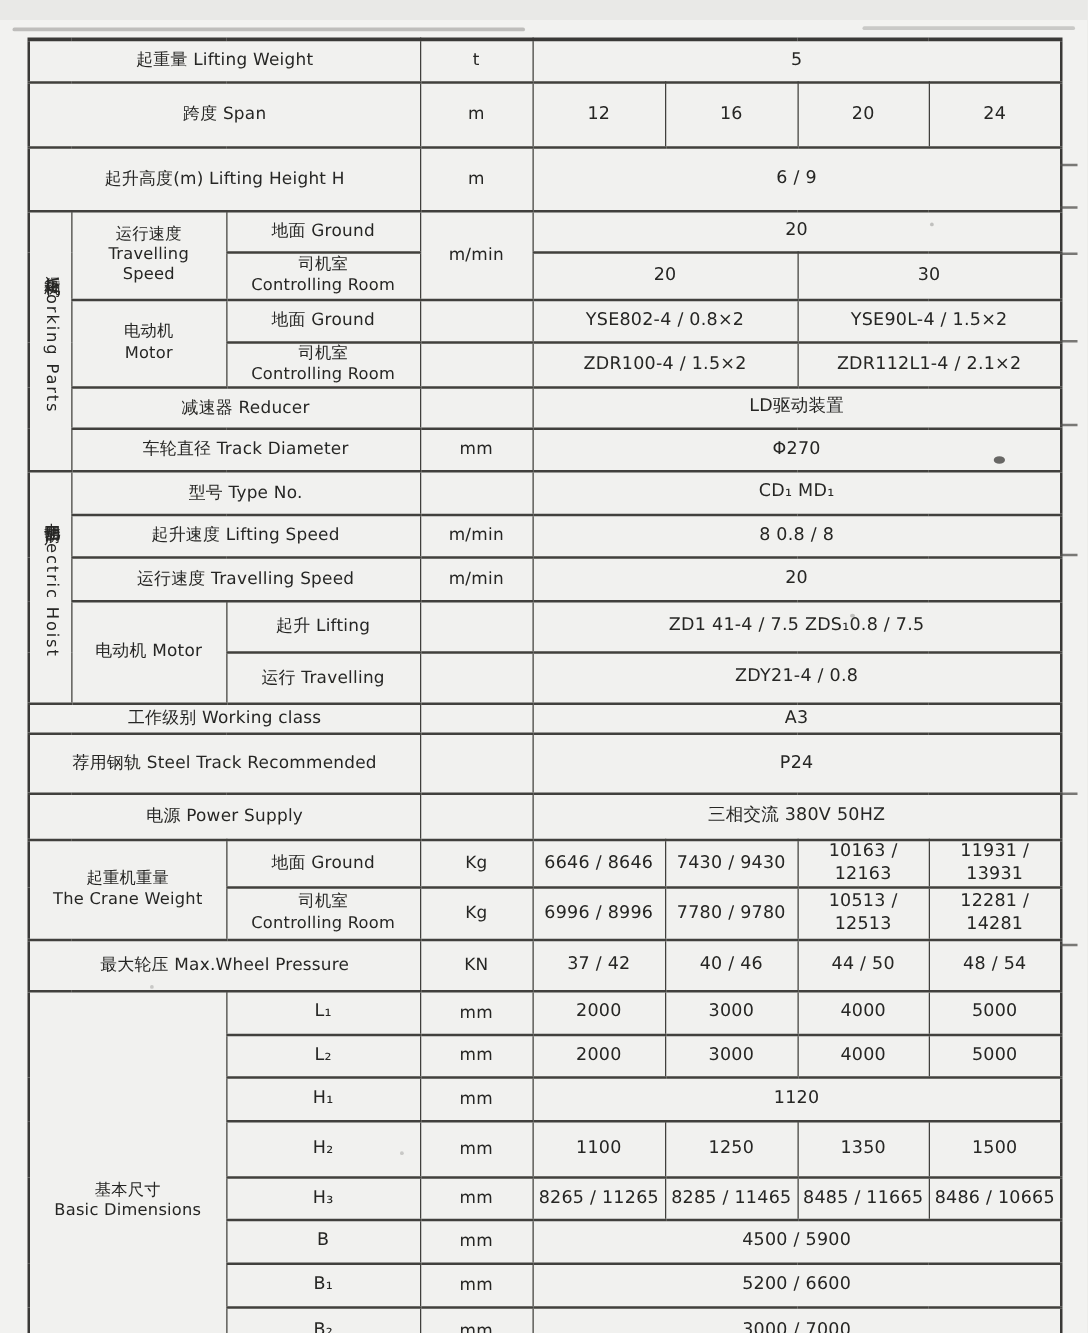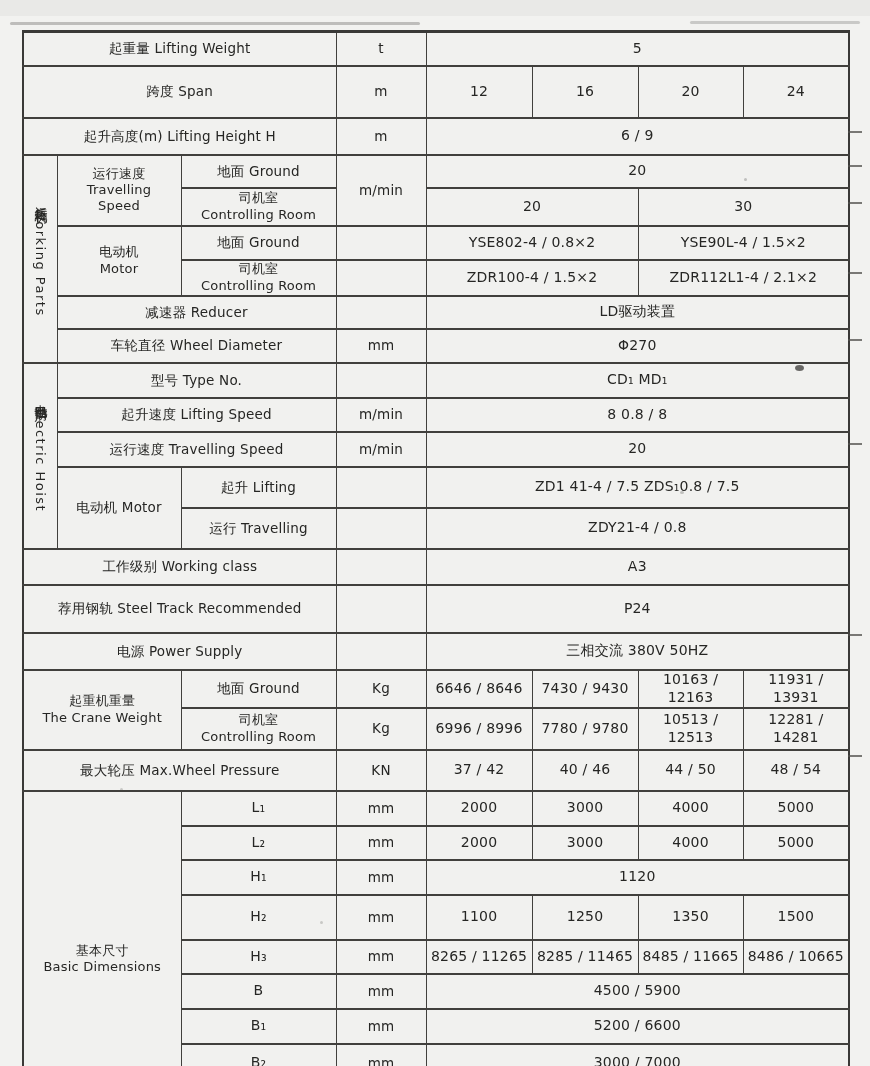--- a/index.html
+++ b/index.html
@@ -64,21 +64,21 @@
 
     <tr style="height:52px">
       <td colspan="3">跨度   Span</td>
       <td>m</td>
       <td class="val">12</td>
       <td class="val">16</td>
       <td class="val">20</td>
       <td class="val">24</td>
     </tr>
 
-    <tr style="height:37px">
+    <tr style="height:51px">
       <td colspan="3">起升高度(m)  Lifting Height   H</td>
       <td>m</td>
       <td colspan="4" class="val">6 / 9</td>
     </tr>
 
     <tr style="height:33px">
       <td class="vert" rowspan="6"><span>运行机构  Working Parts</span></td>
       <td class="pre" rowspan="2">运行速度
 Travelling
 Speed</td>
@@ -111,21 +111,21 @@
       <td colspan="2" class="val">ZDR112L1-4 / 2.1×2</td>
     </tr>
 
     <tr style="height:33px">
       <td colspan="2">减速器 Reducer</td>
       <td></td>
       <td colspan="4" class="val">LD驱动装置</td>
     </tr>
 
     <tr style="height:34px">
-      <td colspan="2">车轮直径 Wheel Diameter</td>
+      <td colspan="2">车轮直径 Track Diameter</td>
       <td>mm</td>
       <td colspan="4" class="val">Φ270</td>
     </tr>
 
     <tr style="height:35px">
       <td class="vert" rowspan="5"><span>电动葫芦  Electric Hoist</span></td>
       <td colspan="2">型号 Type No.</td>
       <td></td>
       <td colspan="4" class="val">CD₁    MD₁</td>
     </tr>
@@ -148,21 +148,21 @@
       <td></td>
       <td colspan="4" class="val">ZD1 41-4 / 7.5    ZDS₁0.8 / 7.5</td>
     </tr>
 
     <tr style="height:41px">
       <td>运行 Travelling</td>
       <td></td>
       <td colspan="4" class="val">ZDY21-4 / 0.8</td>
     </tr>
 
-    <tr style="height:36px">
+    <tr style="height:24px">
       <td colspan="3">工作级别 Working class</td>
       <td></td>
       <td colspan="4" class="val">A3</td>
     </tr>
 
     <tr style="height:48px">
       <td colspan="3">荐用钢轨 Steel Track Recommended</td>
       <td></td>
       <td colspan="4" class="val">P24</td>
     </tr>

